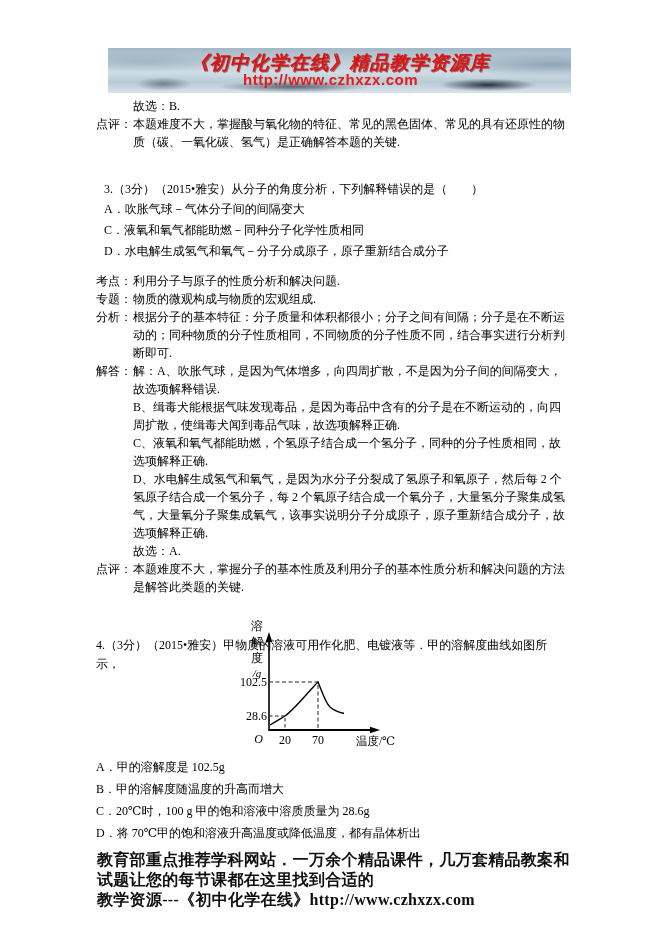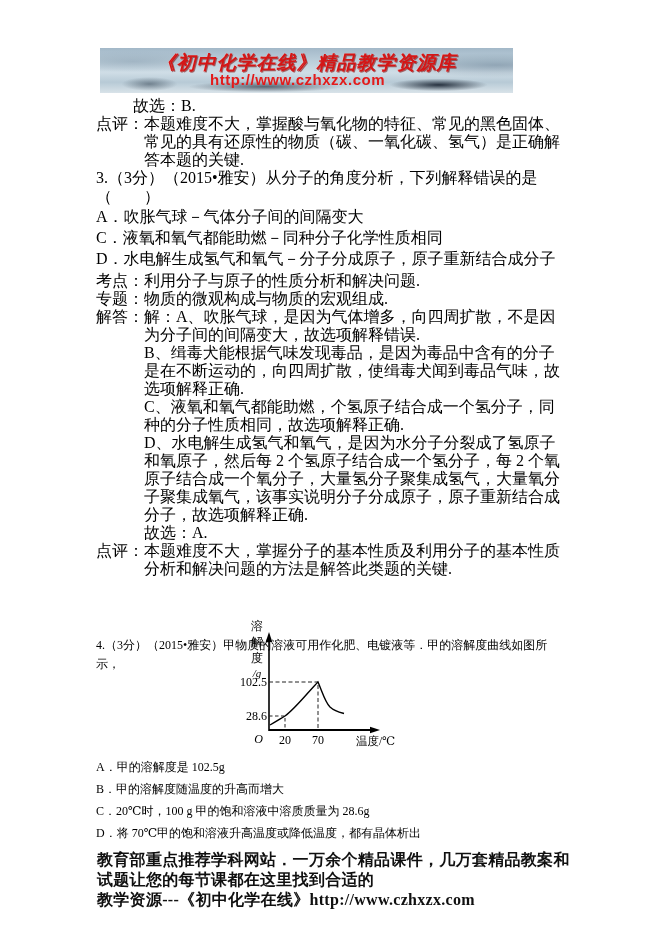--- a/index.html
+++ b/index.html
@@ -3,21 +3,21 @@
 <meta charset="utf-8">
 <style>
   html,body { margin:0; padding:0; background:#ffffff; }
   .page {
     position:relative; width:661px; height:935px; background:#fff;
     font-family:"Liberation Serif","DejaVu Serif",serif;
     color:#000; overflow:hidden;
   }
   
   .banner {
-    position:absolute; left:100px; top:48px; width:413px; height:45px;
+    position:absolute; left:108px; top:48px; width:463px; height:45px;
     background:
       radial-gradient(ellipse 70px 9px at 82% 82%, rgba(22,32,46,.9), rgba(22,32,46,0) 70%),
       radial-gradient(ellipse 110px 8px at 40% 86%, rgba(30,42,58,.65), rgba(30,42,58,0) 70%),
       radial-gradient(ellipse 40px 10px at 12% 80%, rgba(40,55,70,.5), rgba(40,55,70,0) 70%),
       radial-gradient(ellipse 150px 16px at 96% 38%, rgba(105,128,148,.55), rgba(105,128,148,0) 75%),
       radial-gradient(ellipse 120px 14px at 8% 30%, rgba(130,150,168,.45), rgba(130,150,168,0) 75%),
       linear-gradient(180deg,#a3b8c8 0%,#bccfdb 30%,#cfdde6 55%,#b7cad6 76%,#d9e3e9 100%);
     overflow:hidden;
   }
   .banner-title {
@@ -26,21 +26,21 @@
     color:#d41616; text-shadow:1px 1px 0 rgba(122,0,0,.55), -0.5px -0.5px 0 rgba(255,200,200,.6);
     white-space:nowrap;
   }
   .banner-url {
     position:absolute; left:0; right:18px; top:23px; text-align:center;
     font-family:"Liberation Sans","DejaVu Sans",sans-serif;
     font-size:15px; font-weight:bold; color:#e31b1b; letter-spacing:0.5px;
     white-space:nowrap;
   }
   
-  .sec { position:absolute; left:96px; width:470px; font-size:16px; line-height:18px; }
+  .sec { position:absolute; left:96px; width:470px; font-size:12px; line-height:18px; }
   .indented { padding-left:37px; }
   .lrow { display:flex;justify-content:flex-end; }
   .lrow .lbl { flex:0 0 37px; white-space:nowrap; }
   .lrow .txt { flex:1; }
   .lrow .txt p { margin:0; }
   .opt-21 { line-height:21px; }
   .q-title { line-height:19px; }
   
   .q4-zone { position:absolute; left:96px; top:600px; width:470px; font-size:12px; }
   .q4-zone .q-title { line-height:19px;margin-top:36px; }
@@ -67,35 +67,39 @@
   </div>
 
   <div class="sec" style="top:97px;">
     <div class="indented">故选：B.</div>
     <div class="lrow">
       <span class="lbl">点评：</span>
       <span class="txt">本题难度不大，掌握酸与氧化物的特征、常见的黑色固体、常见的具有还原性的物质（碳、一氧化碳、氢气）是正确解答本题的关键.</span>
     </div>
   </div>
 
-  <div class="sec" style="top:168px;">
+  <div class="sec" style="top:180px;margin-left:8px;">
     <div class="q-title">3.（3分）（2015•雅安）从分子的角度分析，下列解释错误的是（　　）</div>
     <div class="opt-21">A．吹胀气球－气体分子间的间隔变大</div>
     <div class="opt-21">C．液氧和氧气都能助燃－同种分子化学性质相同</div>
     <div class="opt-21">D．水电解生成氢气和氧气－分子分成原子，原子重新结合成分子</div>
   </div>
 
   <div class="sec" style="top:272px;">
     <div class="lrow">
       <span class="lbl">考点：</span>
       <span class="txt">利用分子与原子的性质分析和解决问题.</span>
     </div>
     <div class="lrow">
       <span class="lbl">专题：</span>
       <span class="txt">物质的微观构成与物质的宏观组成.</span>
+    </div>
+    <div class="lrow">
+      <span class="lbl">分析：</span>
+      <span class="txt">根据分子的基本特征：分子质量和体积都很小；分子之间有间隔；分子是在不断运动的；同种物质的分子性质相同，不同物质的分子性质不同，结合事实进行分析判断即可.</span>
     </div>
     <div class="lrow">
       <span class="lbl">解答：</span>
       <span class="txt">
         <p>解：A、吹胀气球，是因为气体增多，向四周扩散，不是因为分子间的间隔变大，故选项解释错误.</p>
         <p>B、缉毒犬能根据气味发现毒品，是因为毒品中含有的分子是在不断运动的，向四周扩散，使缉毒犬闻到毒品气味，故选项解释正确.</p>
         <p>C、液氧和氧气都能助燃，个氢原子结合成一个氢分子，同种的分子性质相同，故选项解释正确.</p>
         <p>D、水电解生成氢气和氧气，是因为水分子分裂成了氢原子和氧原子，然后每 2 个氢原子结合成一个氢分子，每 2 个氧原子结合成一个氧分子，大量氢分子聚集成氢气，大量氧分子聚集成氧气，该事实说明分子分成原子，原子重新结合成分子，故选项解释正确.</p>
         <p>故选：A.</p>
       </span>

